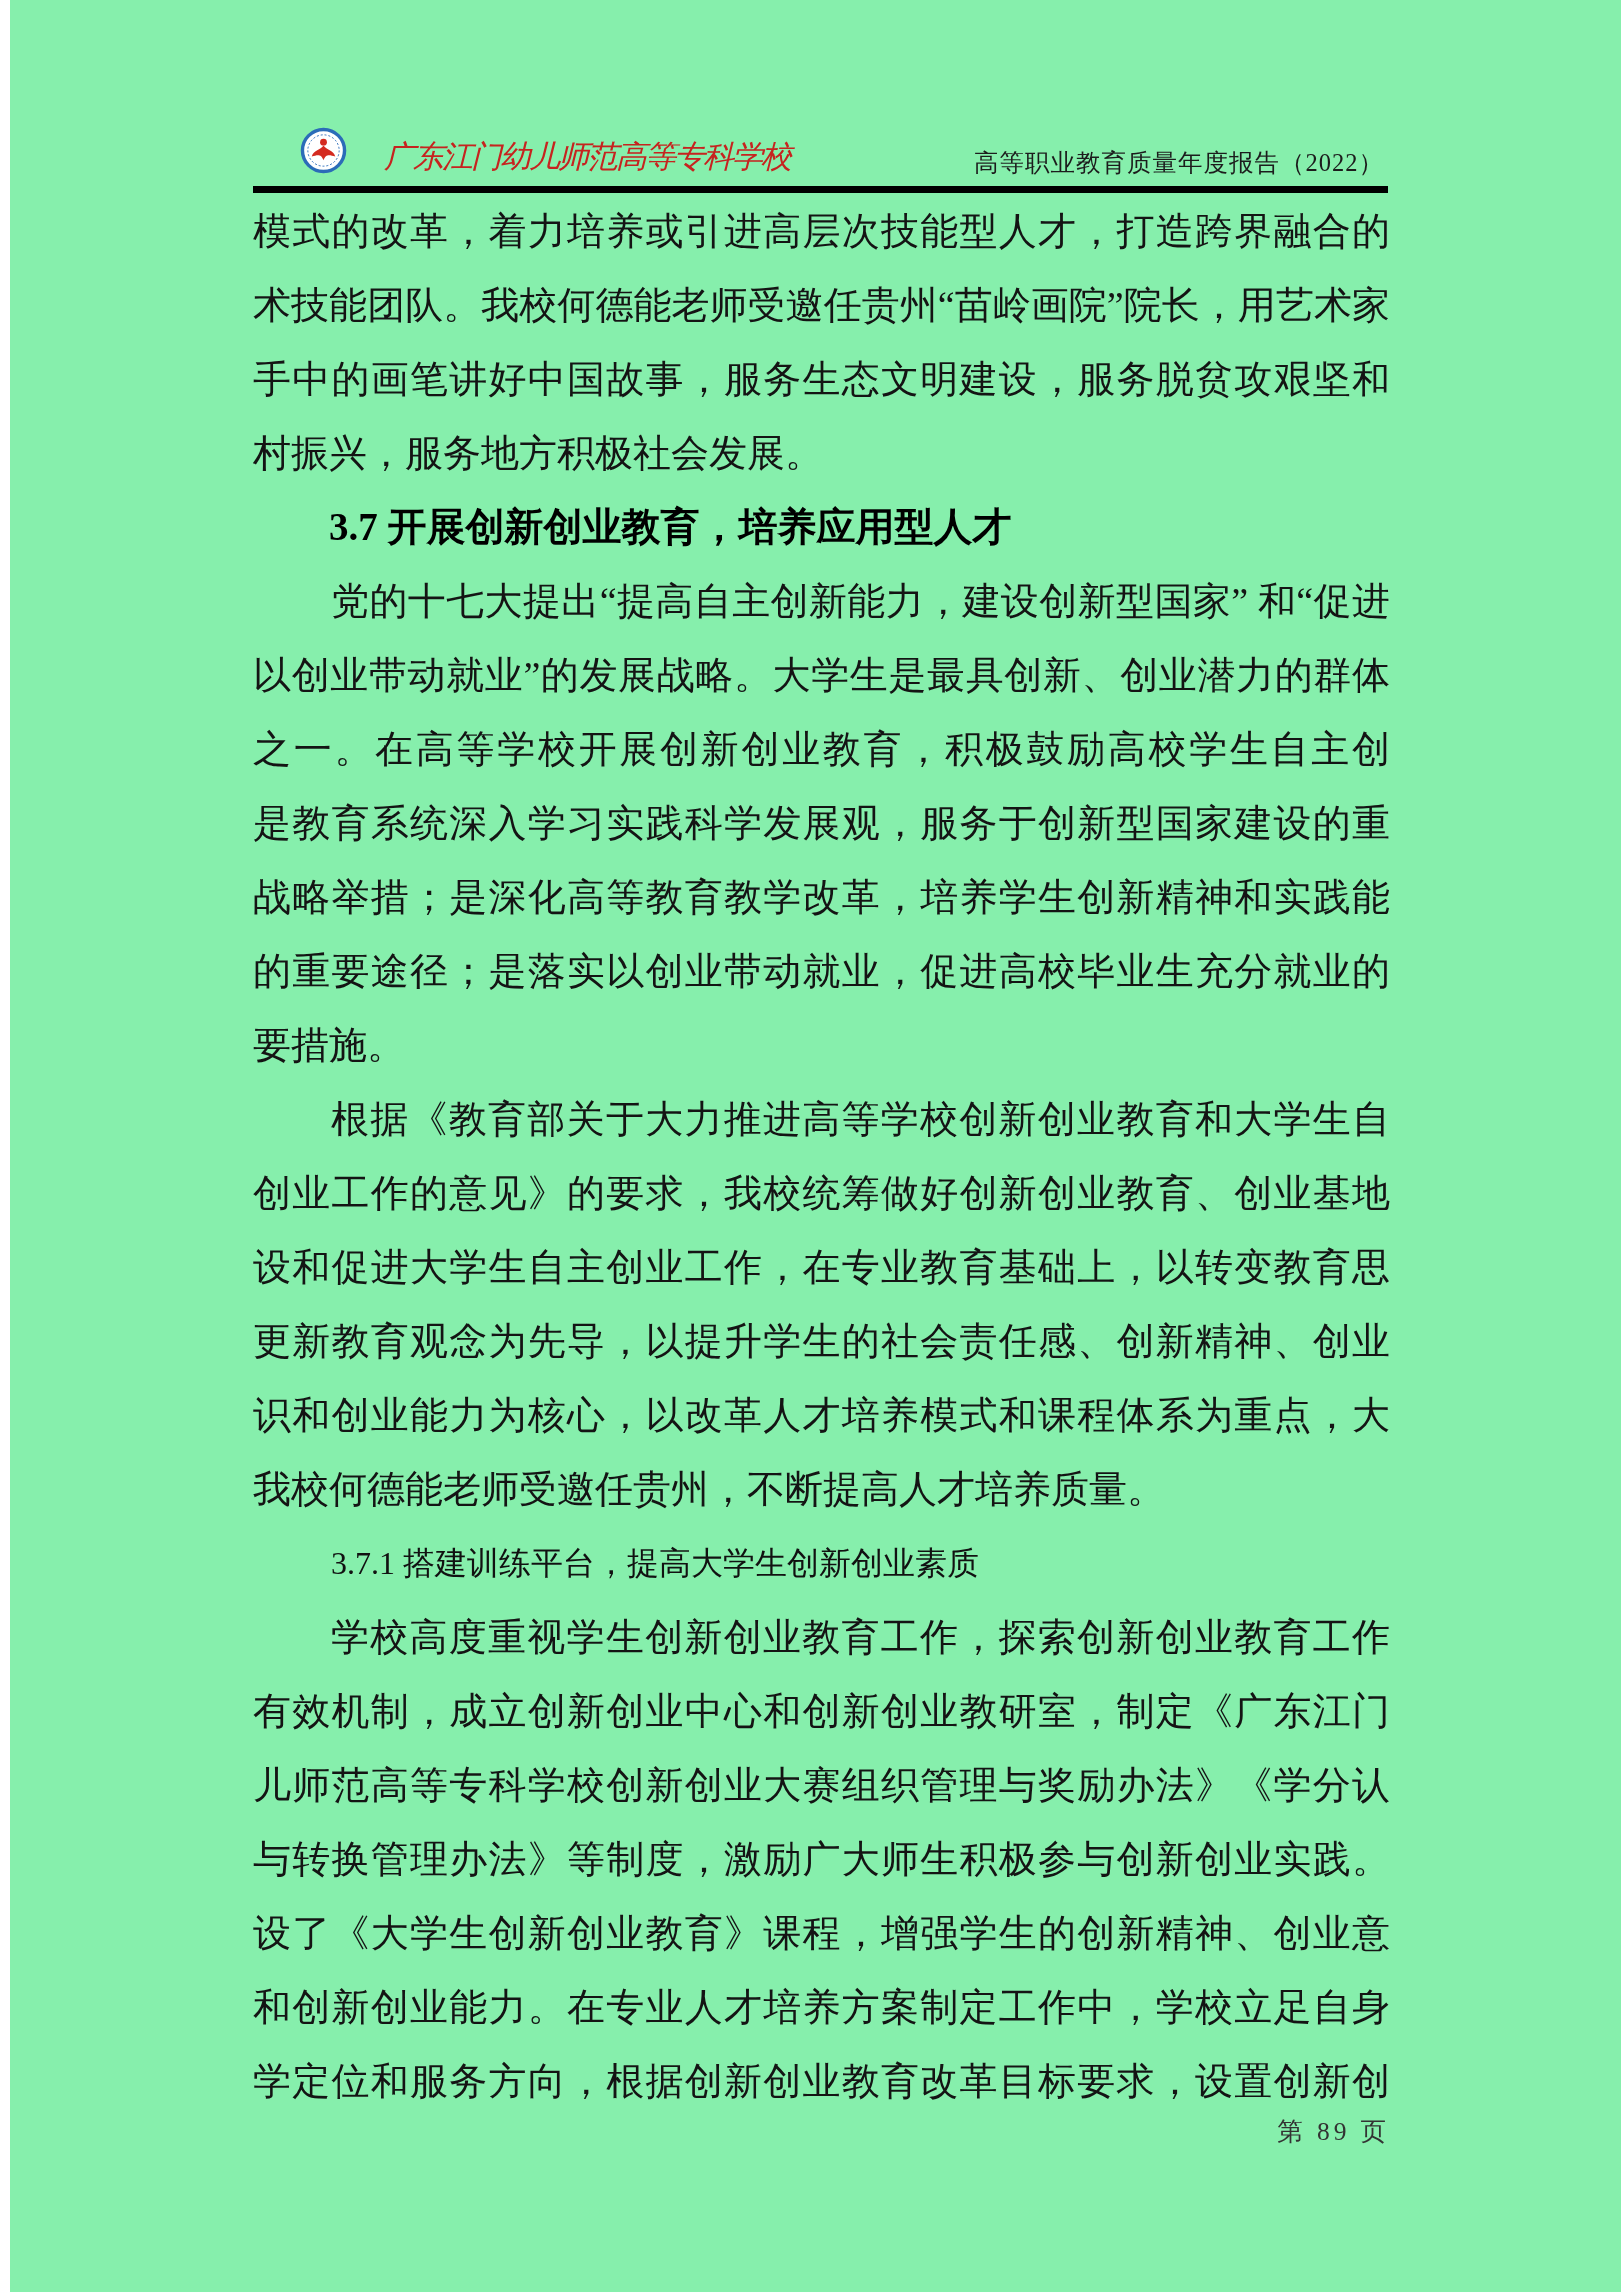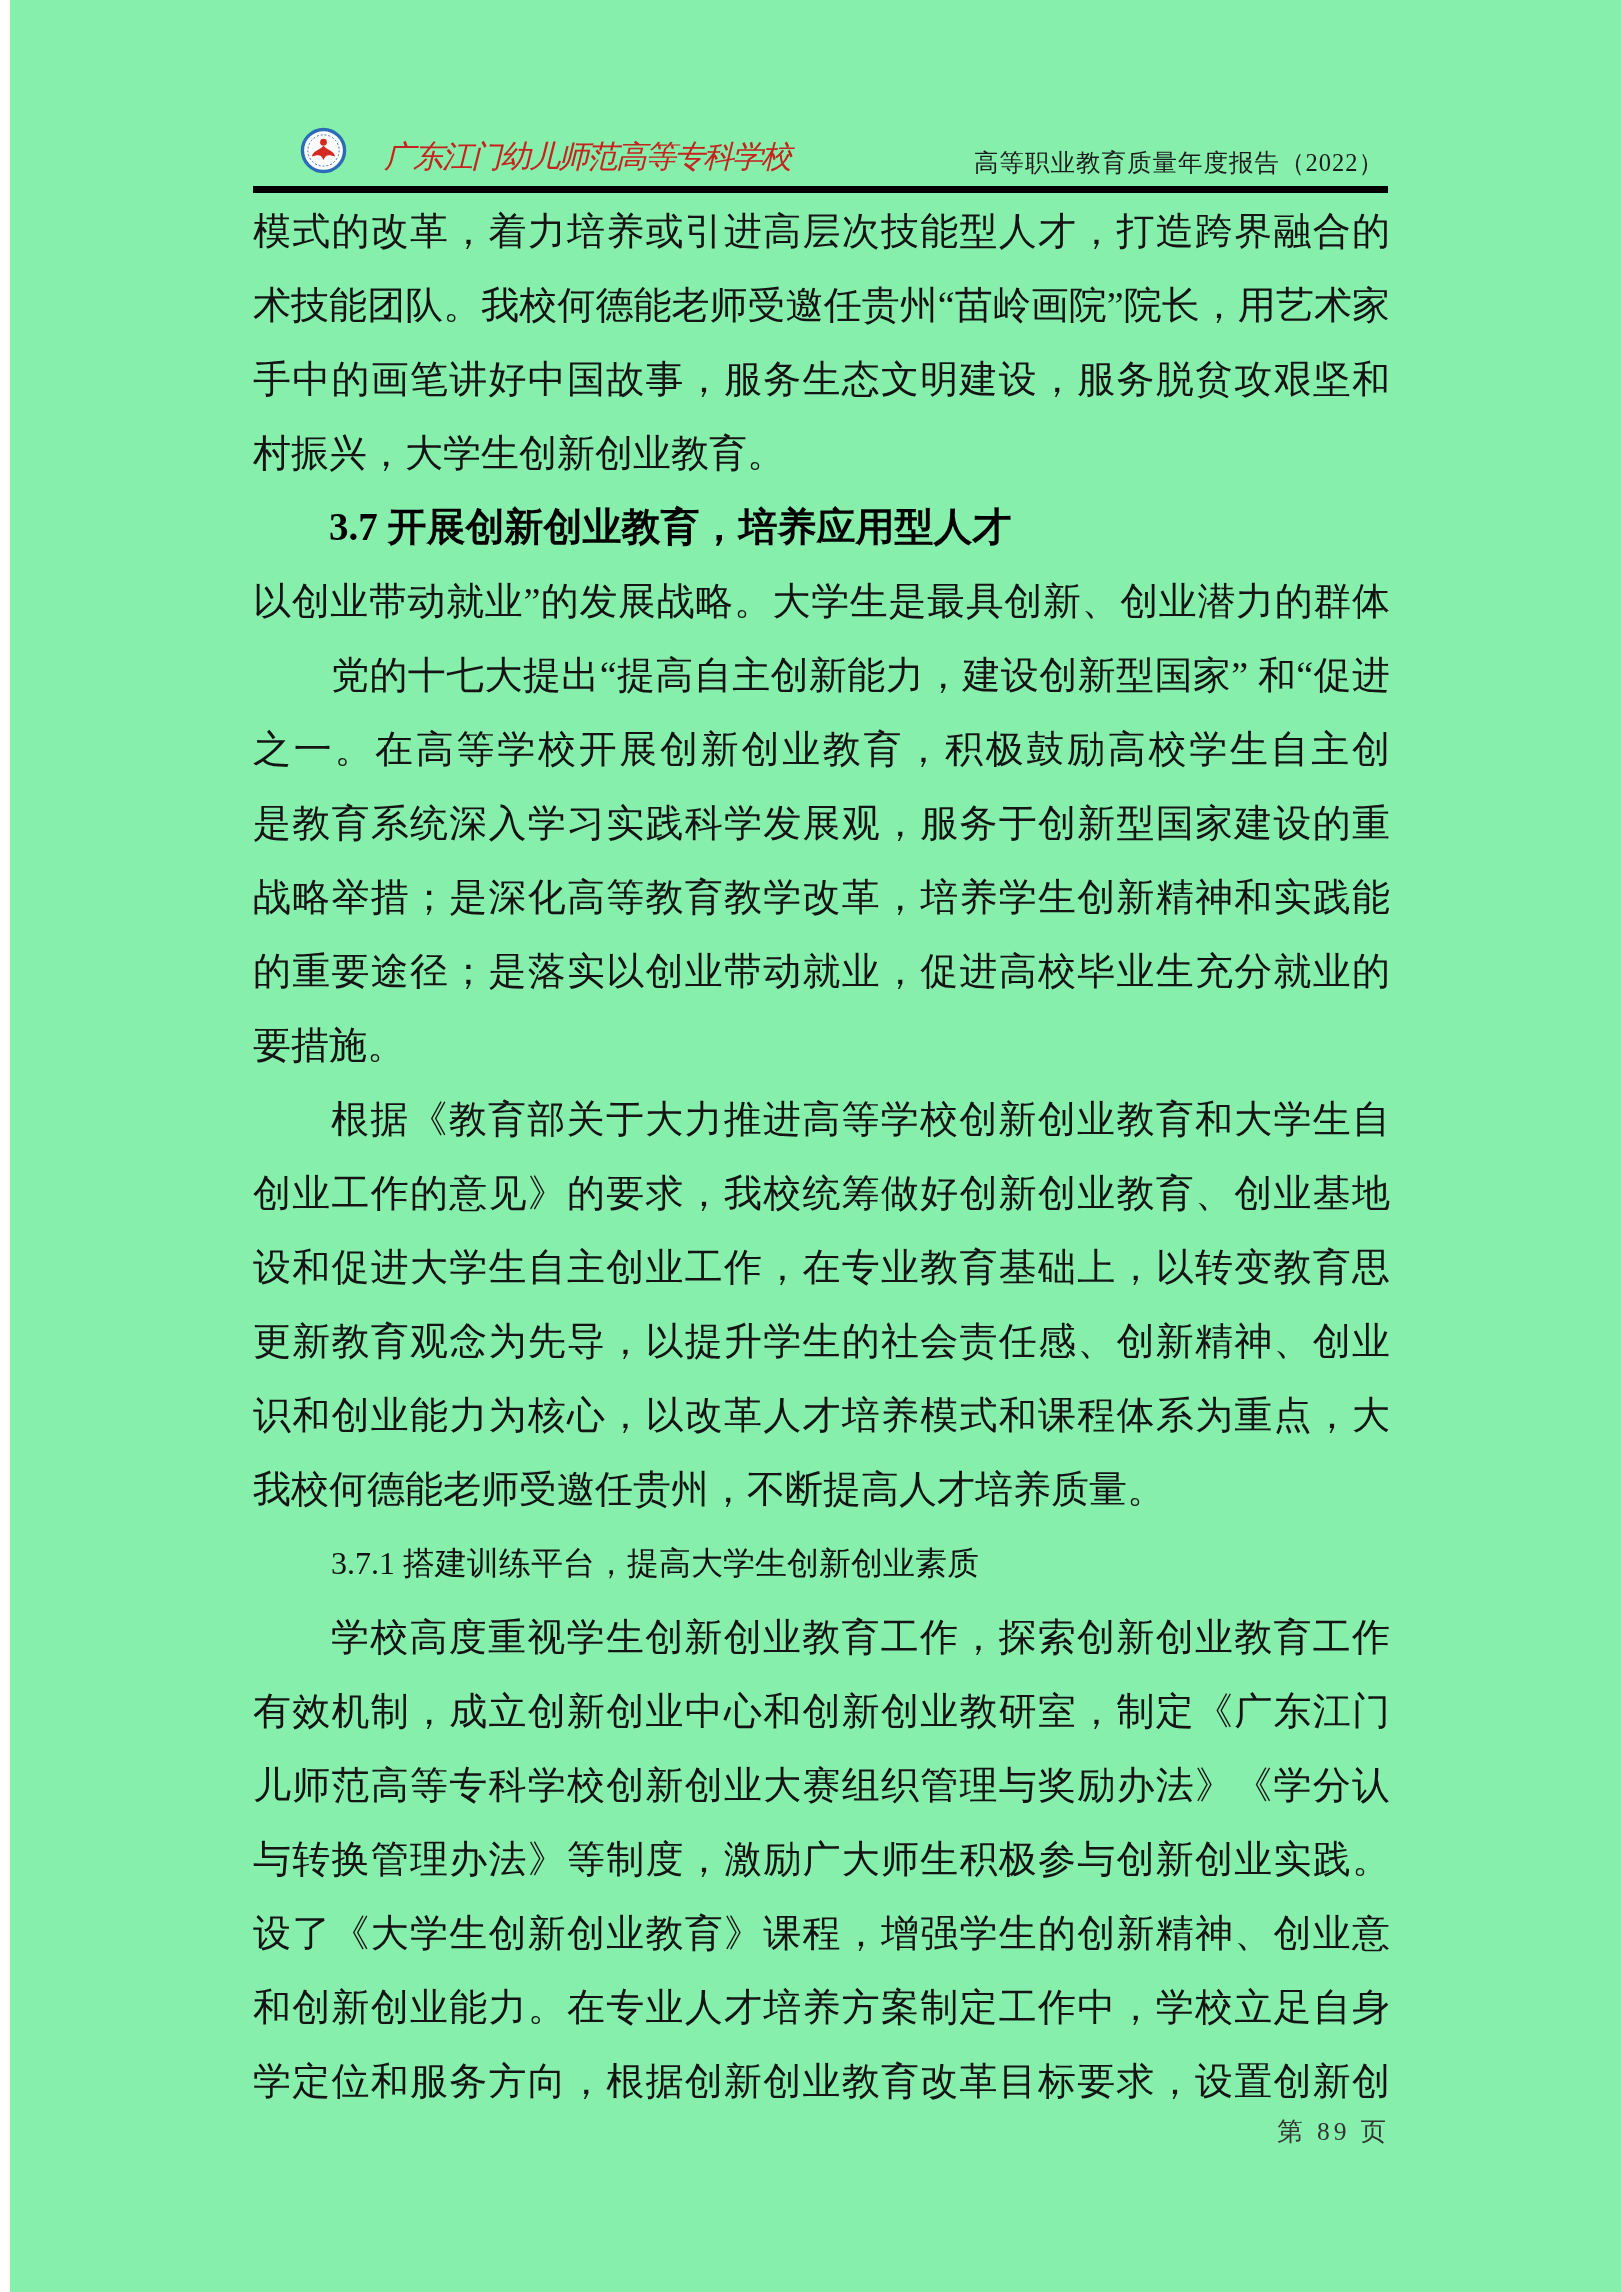--- a/index.html
+++ b/index.html
@@ -112,24 +112,24 @@
   <div class="school-name">广东江门幼儿师范高等专科学校</div>
 
   <div class="report-title">高等职业教育质量年度报告（2022）</div>
 
   <div class="header-rule"></div>
 
   <main class="content" id="content">
       <div class="line fill">模式的改革，着力培养或引进高层次技能型人才，打造跨界融合的技</div>
       <div class="line fill">术技能团队。我校何德能老师受邀任贵州“苗岭画院”院长，用艺术家</div>
       <div class="line fill">手中的画笔讲好中国故事，服务生态文明建设，服务脱贫攻艰坚和乡</div>
-      <div class="line">村振兴，大学生创新创业教育。</div>
+      <div class="line">村振兴，服务地方积极社会发展。</div>
       <div class="heading">3.7 开展创新创业教育，培养应用型人才</div>
+      <div class="line fill indent">党的十七大提出“提高自主创新能力，建设创新型国家” 和“促进</div>
       <div class="line fill">以创业带动就业”的发展战略。大学生是最具创新、创业潜力的群体</div>
-      <div class="line fill indent">党的十七大提出“提高自主创新能力，建设创新型国家” 和“促进</div>
       <div class="line fill">之一。在高等学校开展创新创业教育，积极鼓励高校学生自主创业，</div>
       <div class="line fill">是教育系统深入学习实践科学发展观，服务于创新型国家建设的重大</div>
       <div class="line fill">战略举措；是深化高等教育教学改革，培养学生创新精神和实践能力</div>
       <div class="line fill">的重要途径；是落实以创业带动就业，促进高校毕业生充分就业的重</div>
       <div class="line">要措施。</div>
       <div class="line fill indent">根据《教育部关于大力推进高等学校创新创业教育和大学生自主</div>
       <div class="line fill">创业工作的意见》的要求，我校统筹做好创新创业教育、创业基地建</div>
       <div class="line fill">设和促进大学生自主创业工作，在专业教育基础上，以转变教育思想、</div>
       <div class="line fill">更新教育观念为先导，以提升学生的社会责任感、创新精神、创业意</div>
       <div class="line fill">识和创业能力为核心，以改革人才培养模式和课程体系为重点，大力</div>

